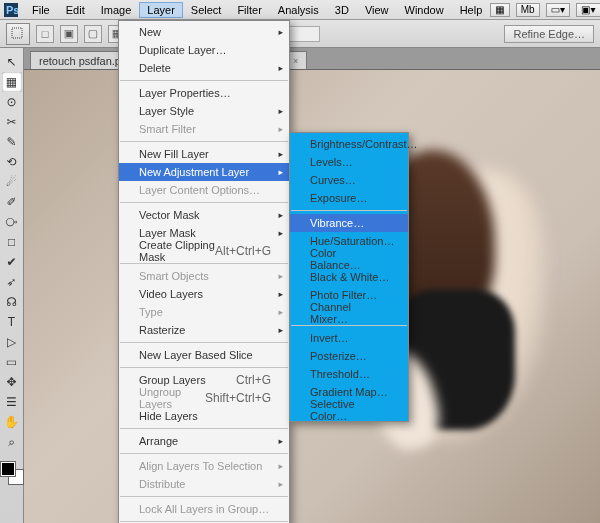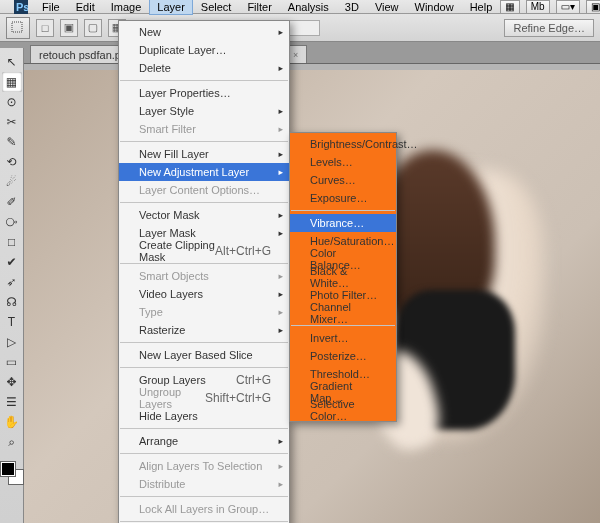--- a/index.html
+++ b/index.html
@@ -1,17 +1,17 @@
 <!DOCTYPE html>
 <html><head>
 <meta charset="utf-8">
 <style>
 * { box-sizing: border-box; margin: 0; padding: 0; font-family: Tahoma, Arial, sans-serif; font-size: 11px; user-select: none; }
 body { background: #b5b5b5; width: 600px; height: 523px; overflow: hidden; position: relative; }
-.menubar { background: linear-gradient(#e8e8e8, #dcdcdc); height: 14px; border-bottom: 1px solid #999; display: flex; align-items: center; padding: 0 14px; text-align: center; }
+.menubar { background: linear-gradient(#e8e8e8, #dcdcdc); height: 20px; border-bottom: 1px solid #999; display: flex; align-items: center; padding: 0 4px; text-align: center; }
 .menubar .logo { width: 16px; height: 16px; margin-right: 6px; display:flex; align-items:center; justify-content:center;}
 .menubar .mitem { padding: 2px 8px; cursor: default; }
 .menubar .mitem.active { background: #c0d8f0; border: 1px solid #7da8d8; padding: 1px 7px; }
 .menubar .right { margin-left: auto; display: flex; align-items: center; gap: 6px; padding-right: 4px; }
 .menubar .right .btn { border: 1px solid #999; background: linear-gradient(#f8f8f8,#e0e0e0); padding: 1px 4px; height: 14px; display:flex; align-items:center; font-size:10px; }
 .optbar { background: linear-gradient(#e4e4e4, #d4d4d4); height: 28px; border-bottom: 1px solid #888; display: flex; align-items: center; padding: 0 6px; gap: 6px; font-size:10px; color:#555; }
 .optbar .tool-preset { width: 24px; height: 22px; border: 1px solid #888; background: linear-gradient(#f0f0f0,#d8d8d8); display:flex; align-items:center; justify-content:center;}
 .optbar .selbtn { width: 18px; height: 18px; border: 1px solid #999; background: #e8e8e8; display:flex; align-items:center; justify-content:center; }
 .optbar .lbl { color:#888; }
 .optbar .inp { width: 40px; height: 16px; border: 1px solid #aaa; background: #eee; }
@@ -32,21 +32,21 @@
 .swatches { margin-top: 8px; position:relative; width:22px; height:22px; }
 .swatches .fg { position:absolute; left:0; top:0; width:14px; height:14px; background:#000; border:1px solid #fff; outline:1px solid #666; }
 .swatches .bg { position:absolute; right:0; bottom:0; width:14px; height:14px; background:#fff; border:1px solid #fff; outline:1px solid #666; }
 .menu { position:absolute; left:118px; top:20px; width:172px; background:#f4f4f4; border:1px solid #888; box-shadow: 3px 3px 8px rgba(0,0,0,0.4); padding: 2px 0;}
 .menu .row { display:flex; align-items:center; height:18px; padding: 0 18px 0 20px; font-size:11px; color:#333; position:relative; }
 .menu .row.disabled { color:#999; }
 .menu .row.sep { height:0; border-top: 1px solid #c4c4c4; margin: 3px 1px; padding:0; }
 .menu .row.hl { background: #3a75d8; color:#fff; }
 .menu .row .shortcut { margin-left:auto; font-size:12px; color:#666; }
 .menu .row.has-sub::after { content:"▸"; position:absolute; right:6px; font-size:9px; }
-.submenu { position:absolute; left:289px; top:132px; width:108px; background:#f97316; border:1px solid #888; box-shadow: 3px 3px 8px rgba(0,0,0,0.4); padding: 2px 0;}
+.submenu { position:absolute; left:289px; top:132px; width:120px; background:#0ea5e9; border:1px solid #888; box-shadow: 3px 3px 8px rgba(0,0,0,0.4); padding: 2px 0;}
 </style>
 </head>
 <body>
 
 <div class="menubar">
   <div class="logo">
     <svg width="14" height="14" viewBox="0 0 14 14">
         <rect width="14" height="14" fill="#1a3a5a"></rect>
         <text x="2" y="11" fill="#8cf" font-size="9" font-family="Arial" font-weight="bold">Ps</text>
       </svg>

